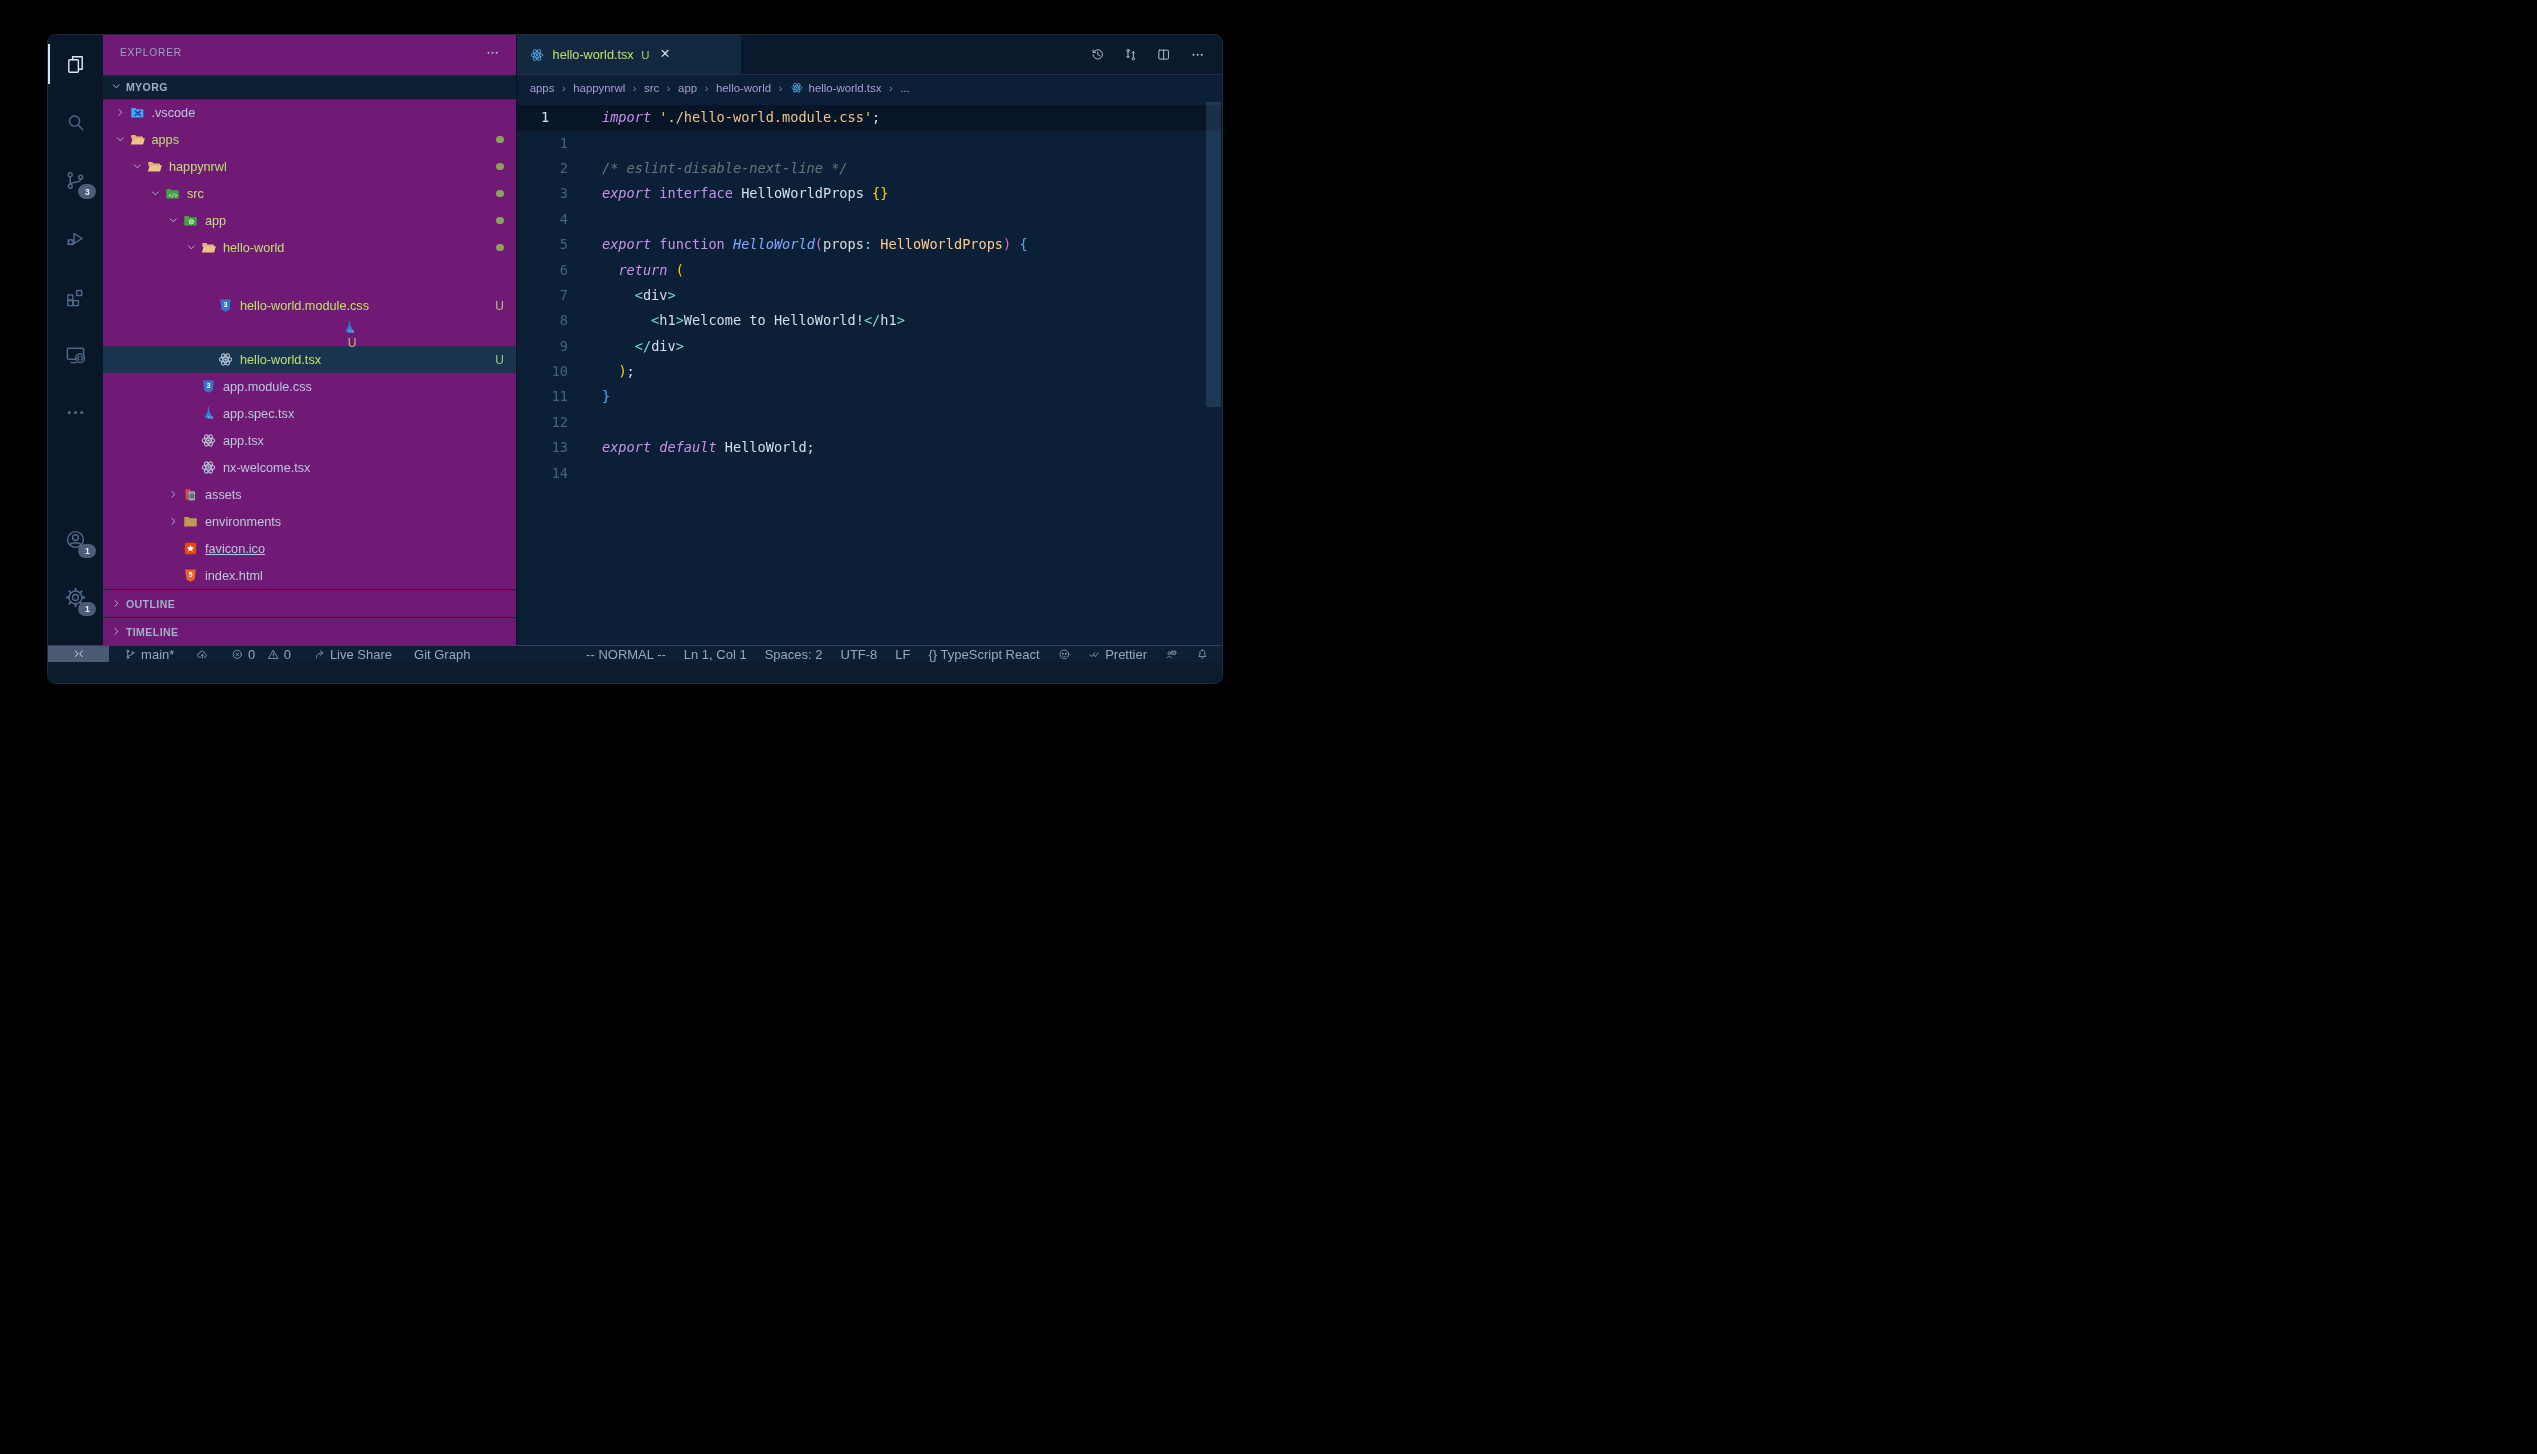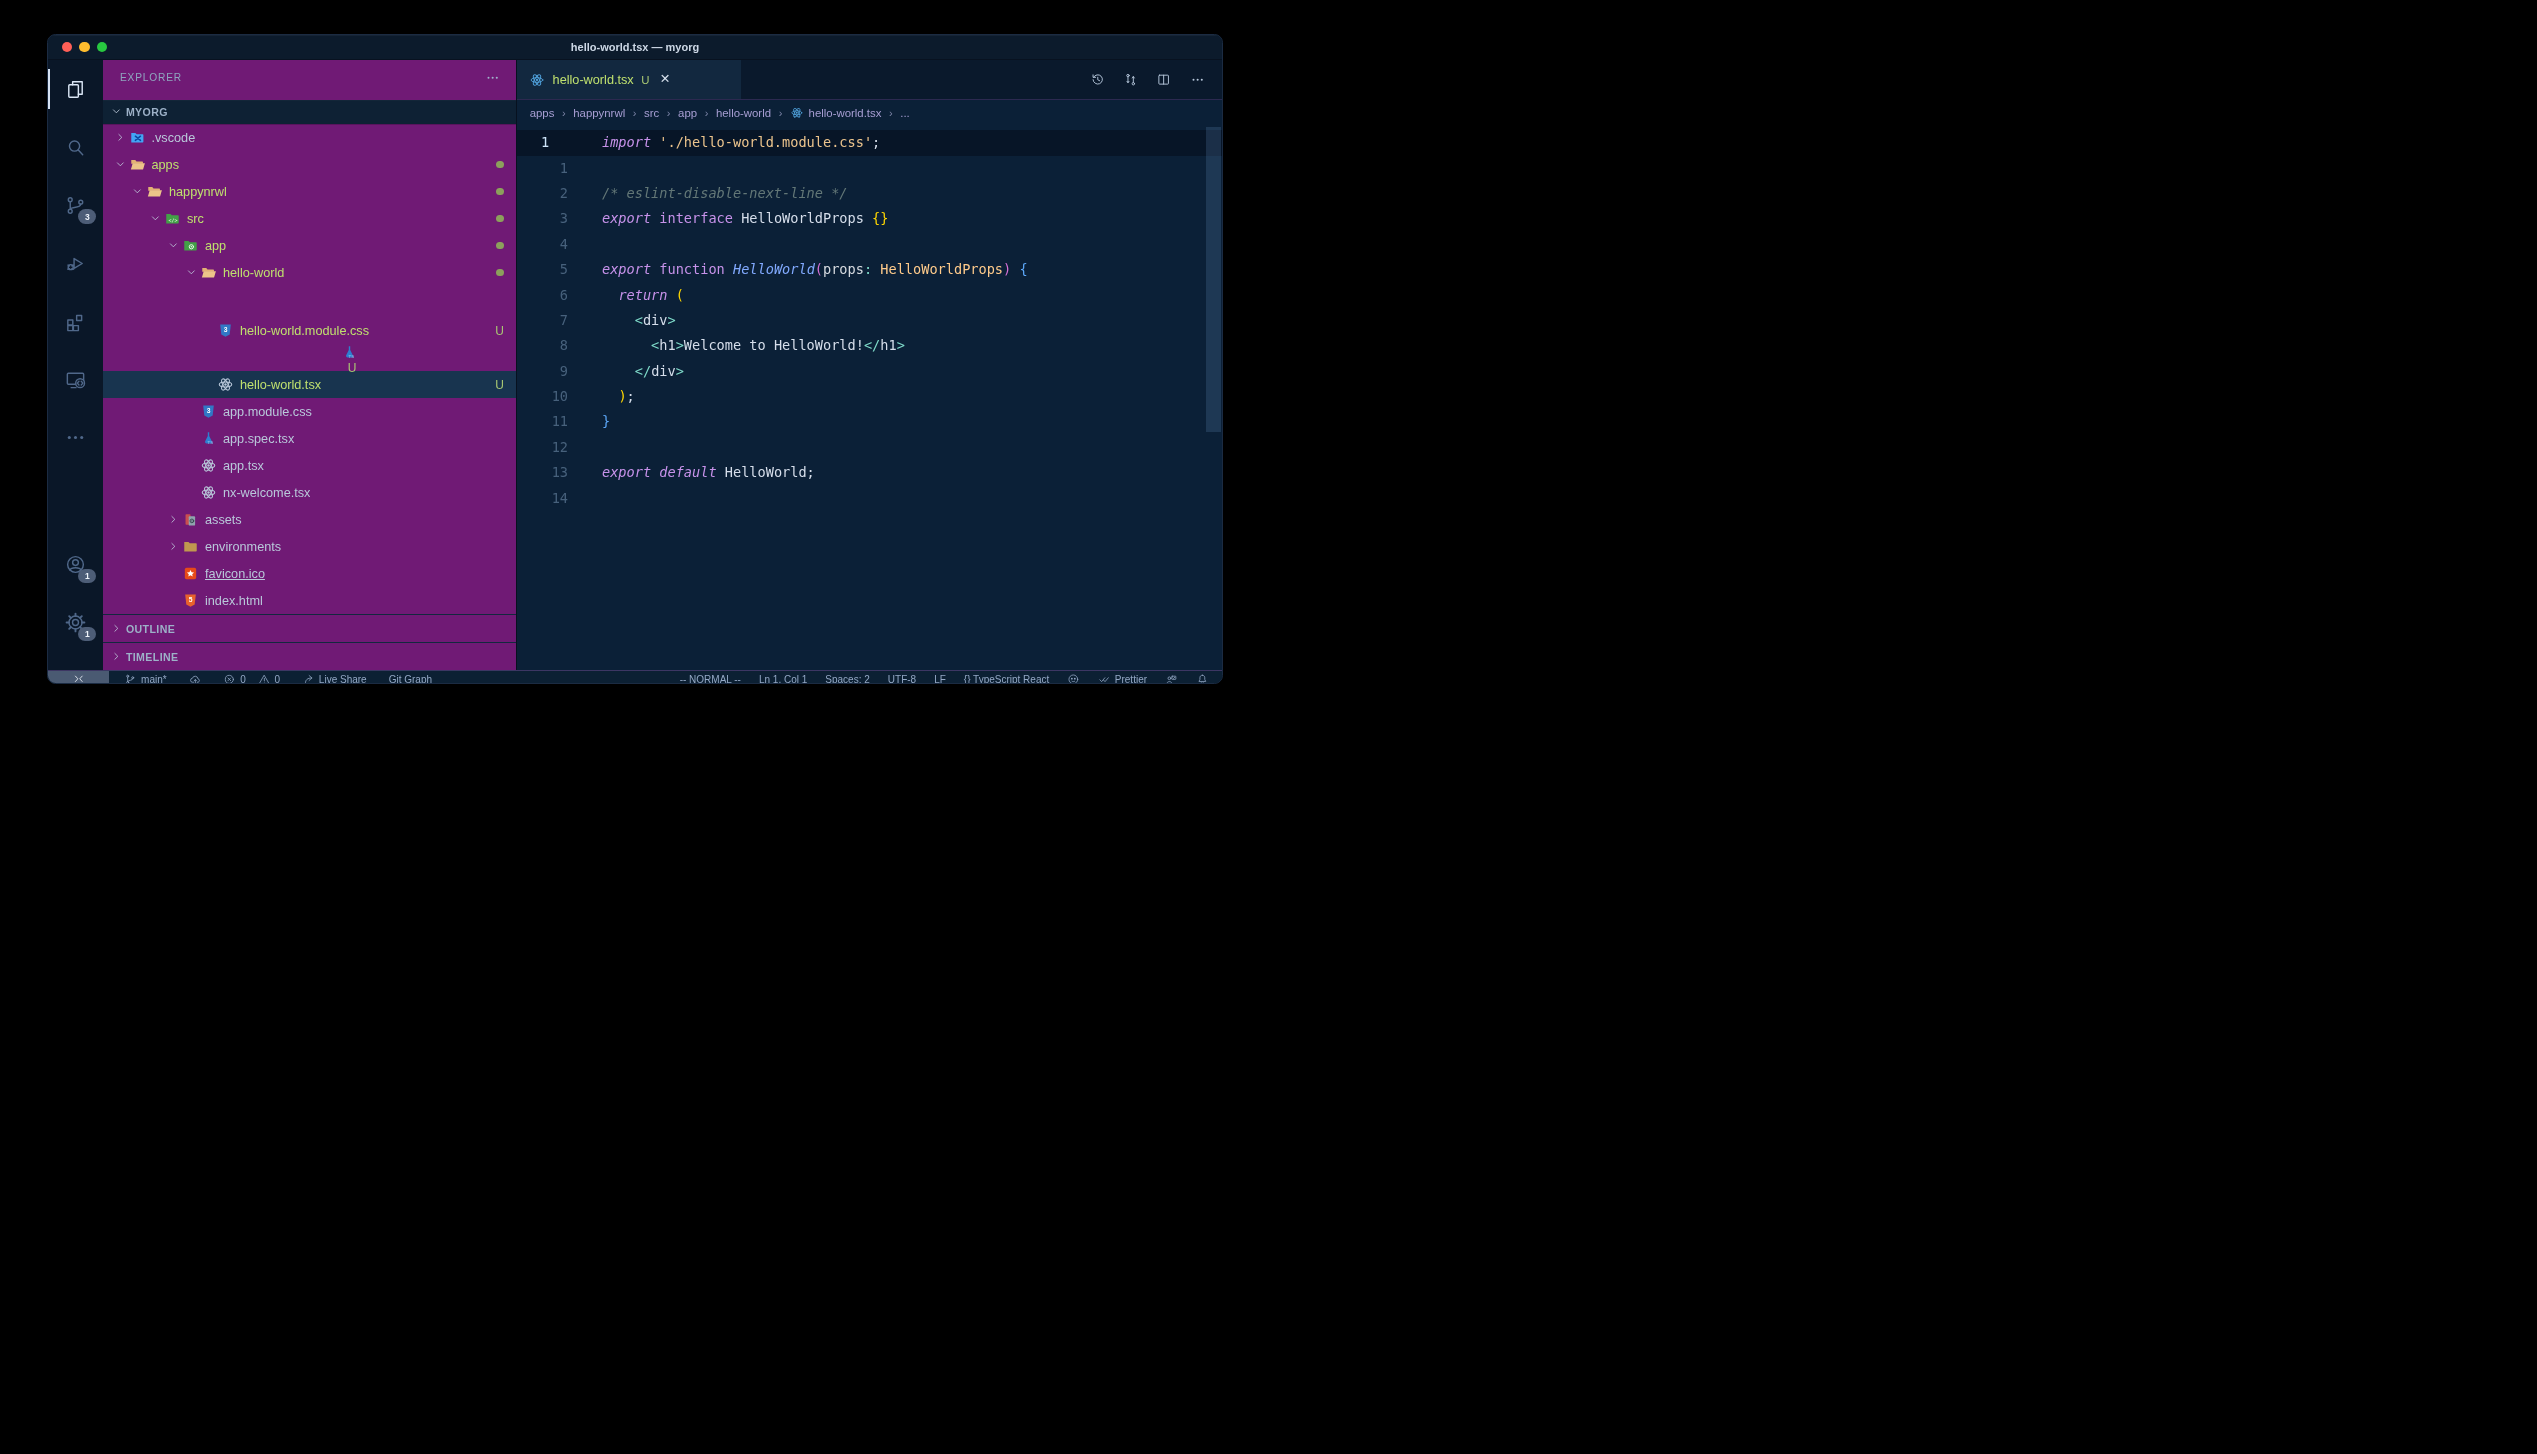--- a/index.html
+++ b/index.html
@@ -72,43 +72,35 @@
   .crow .lc{padding-left:34px;white-space:pre}
   .crow.cur{background:#071527}
   .crow.cur .ln{text-align:left;padding-left:24px;width:27px;color:#cfe6fb}
   .kwI{color:#c792ea;font-style:italic}.kw{color:#c792ea}.str{color:#ecc48d}
   .pun,.txt{color:#d6deeb}.com{color:#637777;font-style:italic}
   .fn{color:#82aaff;font-style:italic}.typ{color:#ffcb8b}.par{color:#d7dbe0}
   .tea{color:#7fdbca}.gold{color:#ffd700}.pink{color:#d670d6}.blu{color:#5ca7f8}.mint{color:#7fdbca}
   .scrollthumb{position:absolute;right:0.8px;top:67px;width:15.3px;height:305px;background:rgba(101,143,192,.22);cursor:pointer}
   
   .statusbar{height:16px;background:#0c2033;border-top:0.8px solid #3d3663;display:flex;align-items:center;
-    font-size:10px;color:#94a8c5;position:relative}
+    font-size:13px;color:#94a8c5;position:relative}
   .sb-left,.sb-right{display:flex;align-items:center;height:100%}
   .sb-left{gap:22px}
   .sb-right{margin-left:auto;gap:18px;padding-right:13.6px}
   .sb-item{display:flex;align-items:center;gap:4.2px;cursor:pointer;white-space:nowrap}
   .sb-item .icon svg{width:12.7px;height:12.7px;display:block}
   .remote-block{width:61px;height:100%;background:#4a5a72;color:#eef3fa;display:flex;align-items:center;justify-content:center;margin-right:-6.8px;cursor:pointer}
   .remote-block .icon svg{width:13.6px;height:13.6px}
   .icon{display:inline-flex}
 </style>
 </head>
 <body>
 
 <div class="window">
 
-  <div class="titlebar">
-    <div class="lights">
-      <span class="light r"></span>
-      <span class="light y"></span>
-      <span class="light g"></span>
-    </div>
-    <span class="title">hello-world.tsx — myorg</span>
-  </div>
 
   <div class="main">
     <div class="activity">
       <div id="activity-top">
           <div class="act active">
             <span class="icon ">
               <svg viewBox="0 0 24 24" fill="none" stroke="currentColor" stroke-width="1.5" stroke-linecap="round" stroke-linejoin="round">
                 <rect x="5" y="7" width="10" height="13" rx="1"></rect>
                 <path d="M9 7V4h10v13h-4"></path>
               </svg>

